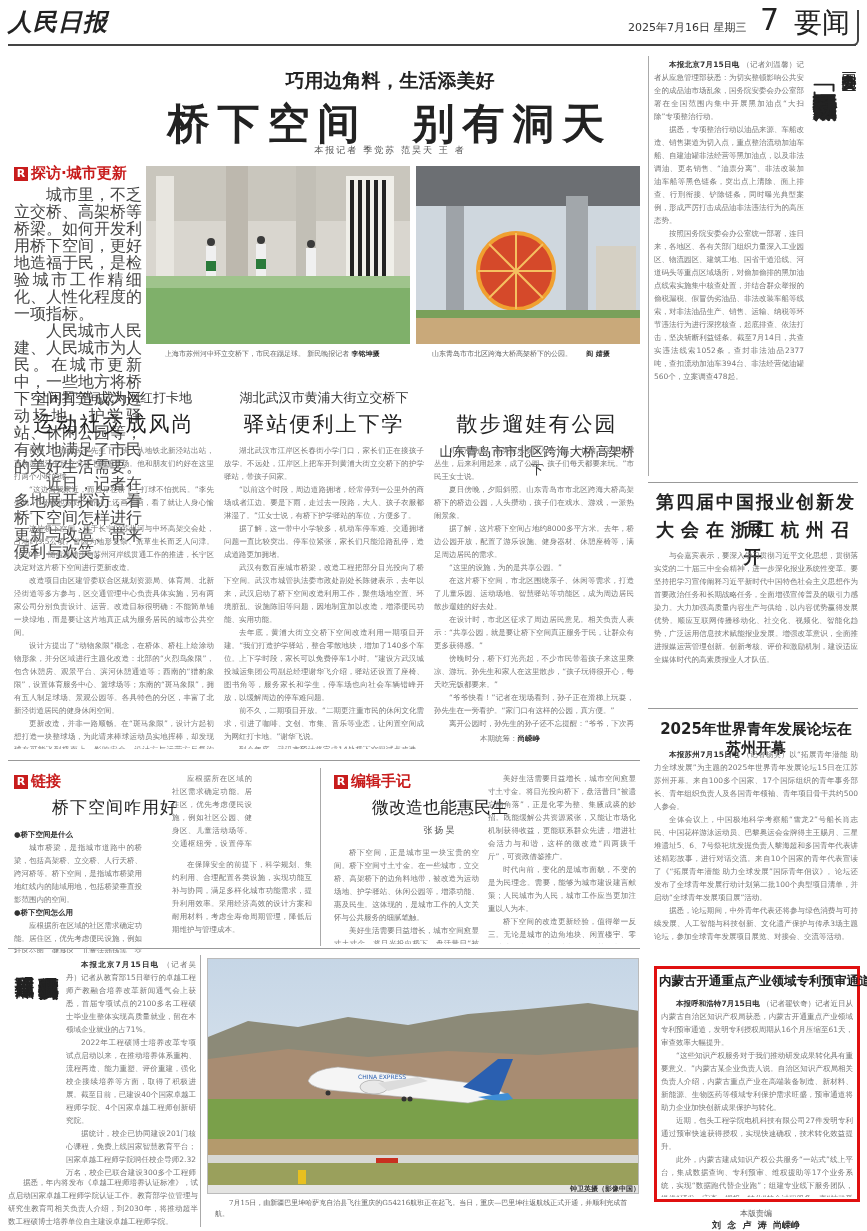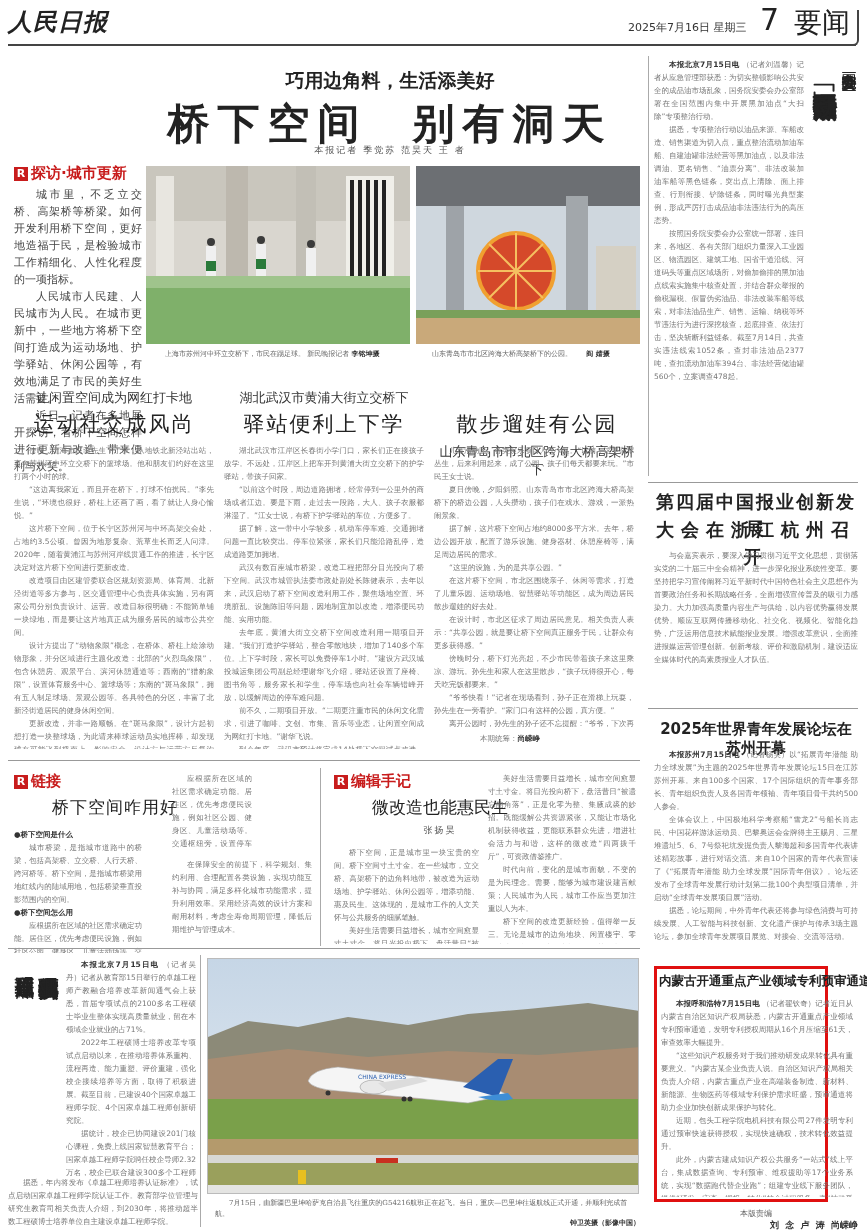--- a/index.html
+++ b/index.html
@@ -11,21 +11,21 @@
   .masthead-sec { left: 794px; top: 4px; font-size: 28px; color: #222; font-family: "DejaVu Sans", sans-serif; }
   .masthead-rule { left: 8px; top: 44px; width: 848px; height: 2px; background: #444; }
   .masthead-curl { left: 853px; top: 10px; width: 6px; height: 36px; border-right: 2px solid #444; border-bottom: 2px solid #444; border-bottom-right-radius: 8px; }
   .text-block { font-size: 7.5px; line-height: 13px; color: #777; text-align: justify; overflow: hidden; font-family: "DejaVu Sans", sans-serif; }
   .text-block p { text-indent: 2em; }
   .kicker { font-size: 19px; font-weight: bold; color: #222; text-align: center; }
   .headline-big { font-size: 42px; font-weight: bold; color: #222; text-align: center; letter-spacing: 8px; font-family: "DejaVu Sans", sans-serif; }
   .byline { font-size: 9px; color: #555; text-align: center; letter-spacing: 2px; }
   .section-tag { font-size: 15px; font-weight: bold; color: #c81c1c; font-family: "DejaVu Sans", sans-serif; }
   .section-tag .r-box { display: inline-block; width: 14px; height: 14px; background: #c81c1c; color: #fff; font-size: 11px; line-height: 14px; text-align: center; margin-right: 3px; vertical-align: 1px; }
-  .intro-text { font-size: 11px; line-height: 17px; color: #444; text-align: justify; }
+  .intro-text { font-size: 16px; line-height: 17px; color: #444; text-align: justify; }
   .intro-text p { text-indent: 2em; }
   .photo { overflow: hidden; }
   .caption { font-size: 7px; color: #666; }
   .sub-kicker { font-size: 13px; color: #333; text-align: center; }
   .sub-head { font-size: 21px; color: #222; text-align: center; font-family: "DejaVu Sans", sans-serif; letter-spacing: 2px; }
   .hrule { height: 1px; background: #999; }
   .vrule { width: 1px; background: #aaa; }
   .vert-title { writing-mode: vertical-rl; text-orientation: upright; color: #222; font-family: "DejaVu Serif", serif; }
   .right-head { font-size: 18px; font-weight: bold; color: #222; text-align: center; font-family: Liberation Mono, monospace; letter-spacing: 2px; line-height: 27px; }
   .red-box { border: 3px solid #e01010; }
@@ -237,21 +237,21 @@
           <circle cx="196" cy="140" r="2.5"></circle>
           <circle cx="202" cy="140" r="2.5"></circle>
         </g>
       <text x="150" y="120" font-size="6" fill="#2a5fb0" font-family="DejaVu Sans, sans-serif">CHINA EXPRESS</text>
     </g>
   </svg>
 </div>
 <div class="abs caption" style="left:215px; top:1198px; width:420px; line-height:11px;">
   <span style="display:inline-block;text-indent:2em;">7月15日，由新疆巴里坤哈萨克自治县飞往重庆的G54216航班正在起飞。当日，重庆—巴里坤往返航线正式开通，并顺利完成首航。</span>
 </div>
-<div class="abs caption" style="left:560px; top:1218px; width:80px; text-align:right; font-weight:bold; color:#333;">钟卫英摄（影像中国）</div>
+<div class="abs caption" style="left:560px; top:1184px; width:80px; text-align:right; font-weight:bold; color:#333;">钟卫英摄（影像中国）</div>
 
 <div class="abs vrule" style="left:648px; top:56px; height:420px;"></div>
 
 <div class="abs text-block" style="left:654px; top:58px; width:150px; height:412px;">
   <p><span class="bold-lead">本报北京7月15日电</span> <span>（记者刘温馨）</span><span>记者从应急管理部获悉：为切实整顿影响公共安全的成品油市场乱象，国务院安委会办公室部署在全国范围内集中开展黑加油点“大扫除”专项整治行动。</span></p>
     <p>据悉，专项整治行动以油品来源、车船改造、销售渠道为切入点，重点整治流动加油车船、自建油罐非法经营等黑加油点，以及非法调油、更名销售、“油票分离”、非法改装加油车船等黑色链条，突出点上清除、面上排查、行刑衔接、铲除链条，同时曝光典型案例，形成严厉打击成品油非法违法行为的高压态势。</p>
     <p>按照国务院安委会办公室统一部署，连日来，各地区、各有关部门组织力量深入工业园区、物流园区、建筑工地、国省干道沿线、河道码头等重点区域场所，对偷加偷排的黑加油点线索实施集中核查处置，并结合群众举报的偷税漏税、假冒伪劣油品、非法改装车船等线索，对非法油品生产、销售、运输、纳税等环节违法行为进行深挖核查，起底排查、依法打击，坚决斩断利益链条。截至7月14日，共查实违法线索1052条，查封非法油品2377吨，查扣流动加油车394台、非法经营储油罐560个，立案调查478起。</p>
 </div>
 <div class="abs vert-title" style="left:840px; top:62px; height:170px; font-size:15px; line-height:18px;">国务院安委会办公室——</div>
 <div class="abs vert-title" style="left:812px; top:76px; height:340px; font-size:24px; line-height:26px; font-weight:bold;">部署开展黑加油点「大扫除」专项整治行动</div>
@@ -266,24 +266,24 @@
 
 <div class="abs hrule" style="left:648px; top:708px; width:210px;"></div>
 
 <div class="abs" style="left:654px; top:720px; width:204px; font-size:15px; font-weight:bold; color:#222; text-align:center; font-family:'DejaVu Sans',sans-serif;">2025年世界青年发展论坛在苏州开幕</div>
 <div class="abs text-block" style="left:654px; top:748px; width:204px; height:192px;">
   <p><span class="bold-lead">本报苏州7月15日电</span> <span>（记者杨昊）</span><span>以“拓展青年潜能  助力全球发展”为主题的2025年世界青年发展论坛15日在江苏苏州开幕。来自100多个国家、17个国际组织的青年事务部长、青年组织负责人及各国青年领袖、青年项目骨干共约500人参会。</span></p>
   <p>全体会议上，中国极地科学考察船“雪龙2”号船长肖志民、中国花样游泳运动员、巴黎奥运会金牌得主王赐月、三星堆遗址5、6、7号祭祀坑发掘负责人黎海超和多国青年代表讲述精彩故事，进行对话交流。来自10个国家的青年代表宣读了《“拓展青年潜能  助力全球发展”国际青年倡议》。论坛还发布了全球青年发展行动计划第二批100个典型项目清单，并启动“全球青年发展项目展”活动。</p>
     <p>据悉，论坛期间，中外青年代表还将参与绿色消费与可持续发展、人工智能与科技创新、文化遗产保护与传承3场主题论坛，参加全球青年发展项目展览、对接会、交流等活动。</p>
 </div>
 
-<div class="abs red-box" style="left:654px; top:966px; width:174px; height:236px;padding-left:8px;">
+<div class="abs red-box" style="left:654px; top:966px; width:206px; height:236px;padding-left:8px;">
   <div style="position:absolute; left:2px; top:4px; width:196px; font-size:12.5px; font-weight:bold; color:#222; text-align:center; font-family:'DejaVu Sans',sans-serif; white-space:nowrap;">内蒙古开通重点产业领域专利预审通道</div>
   <div class="text-block" style="position:absolute; left:4px; top:28px; width:192px; height:200px;">
     <p><span class="bold-lead">本报呼和浩特7月15日电</span> <span>（记者翟钦奇）</span><span>记者近日从内蒙古自治区知识产权局获悉，内蒙古开通重点产业领域专利预审通道，发明专利授权周期从16个月压缩至61天，审查效率大幅提升。</span></p>
     <p>“这些知识产权服务对于我们推动研发成果转化具有重要意义。”内蒙古某企业负责人说。自治区知识产权局相关负责人介绍，内蒙古重点产业在高端装备制造、新材料、新能源、生物医药等领域专利保护需求旺盛，预审通道将助力企业加快创新成果保护与转化。</p>
       <p>近期，包头工程学院电机科技有限公司27件发明专利通过预审快速获得授权，实现快速确权，技术转化效益提升。</p>
       <p>此外，内蒙古建成知识产权公共服务“一站式”线上平台，集成数据查询、专利预审、维权援助等17个业务系统，实现“数据跑代替企业跑”；组建专业线下服务团队，提供“研发—审查—授权—转化”的全过程服务，变“被动受理”为“主动上门”。</p>
   </div>
 </div>
 
 <div class="abs" style="left:654px; top:1208px; width:204px; font-size:8px; color:#666; text-align:center;">本版责编</div>
-<div class="abs" style="left:654px; top:1219px; width:204px; font-size:9px; font-weight:bold; color:#333; text-align:right; white-space:pre;">刘  念  卢  涛  尚嵘峥</div>
+<div class="abs" style="left:654px; top:1219px; width:204px; font-size:9px; font-weight:bold; color:#333; text-align:center; white-space:pre;">刘  念  卢  涛  尚嵘峥</div>
 
 </body></html>

